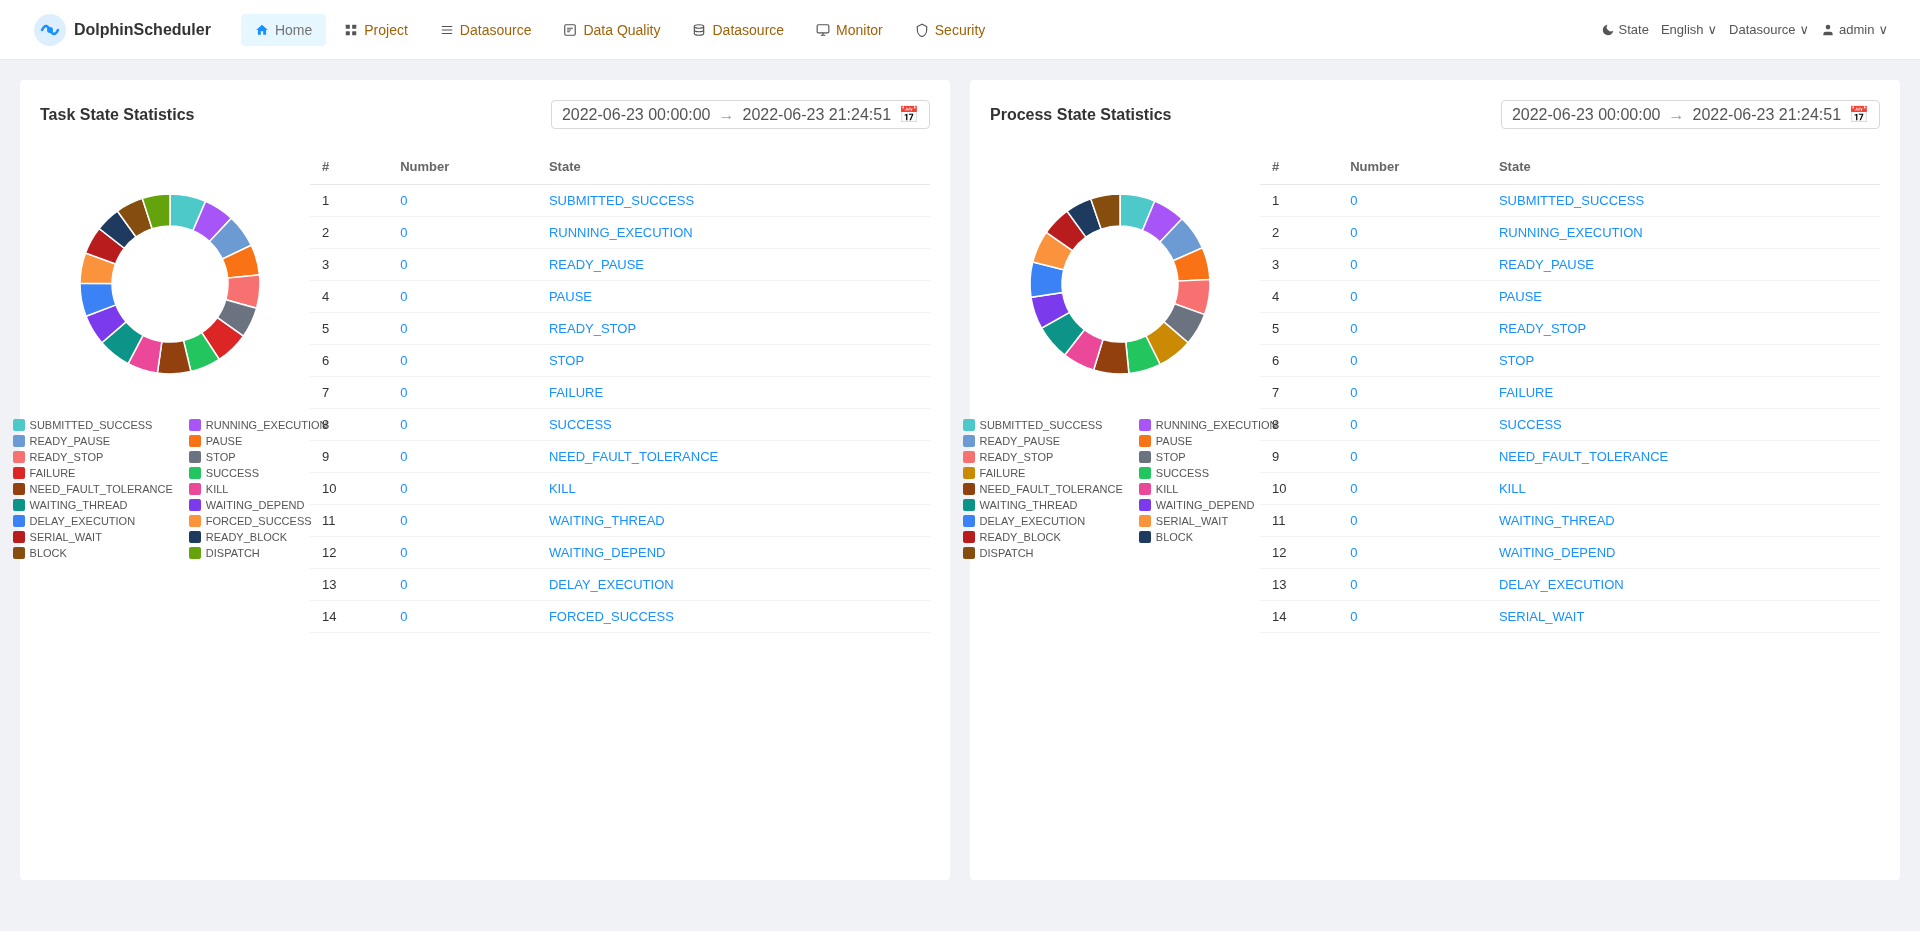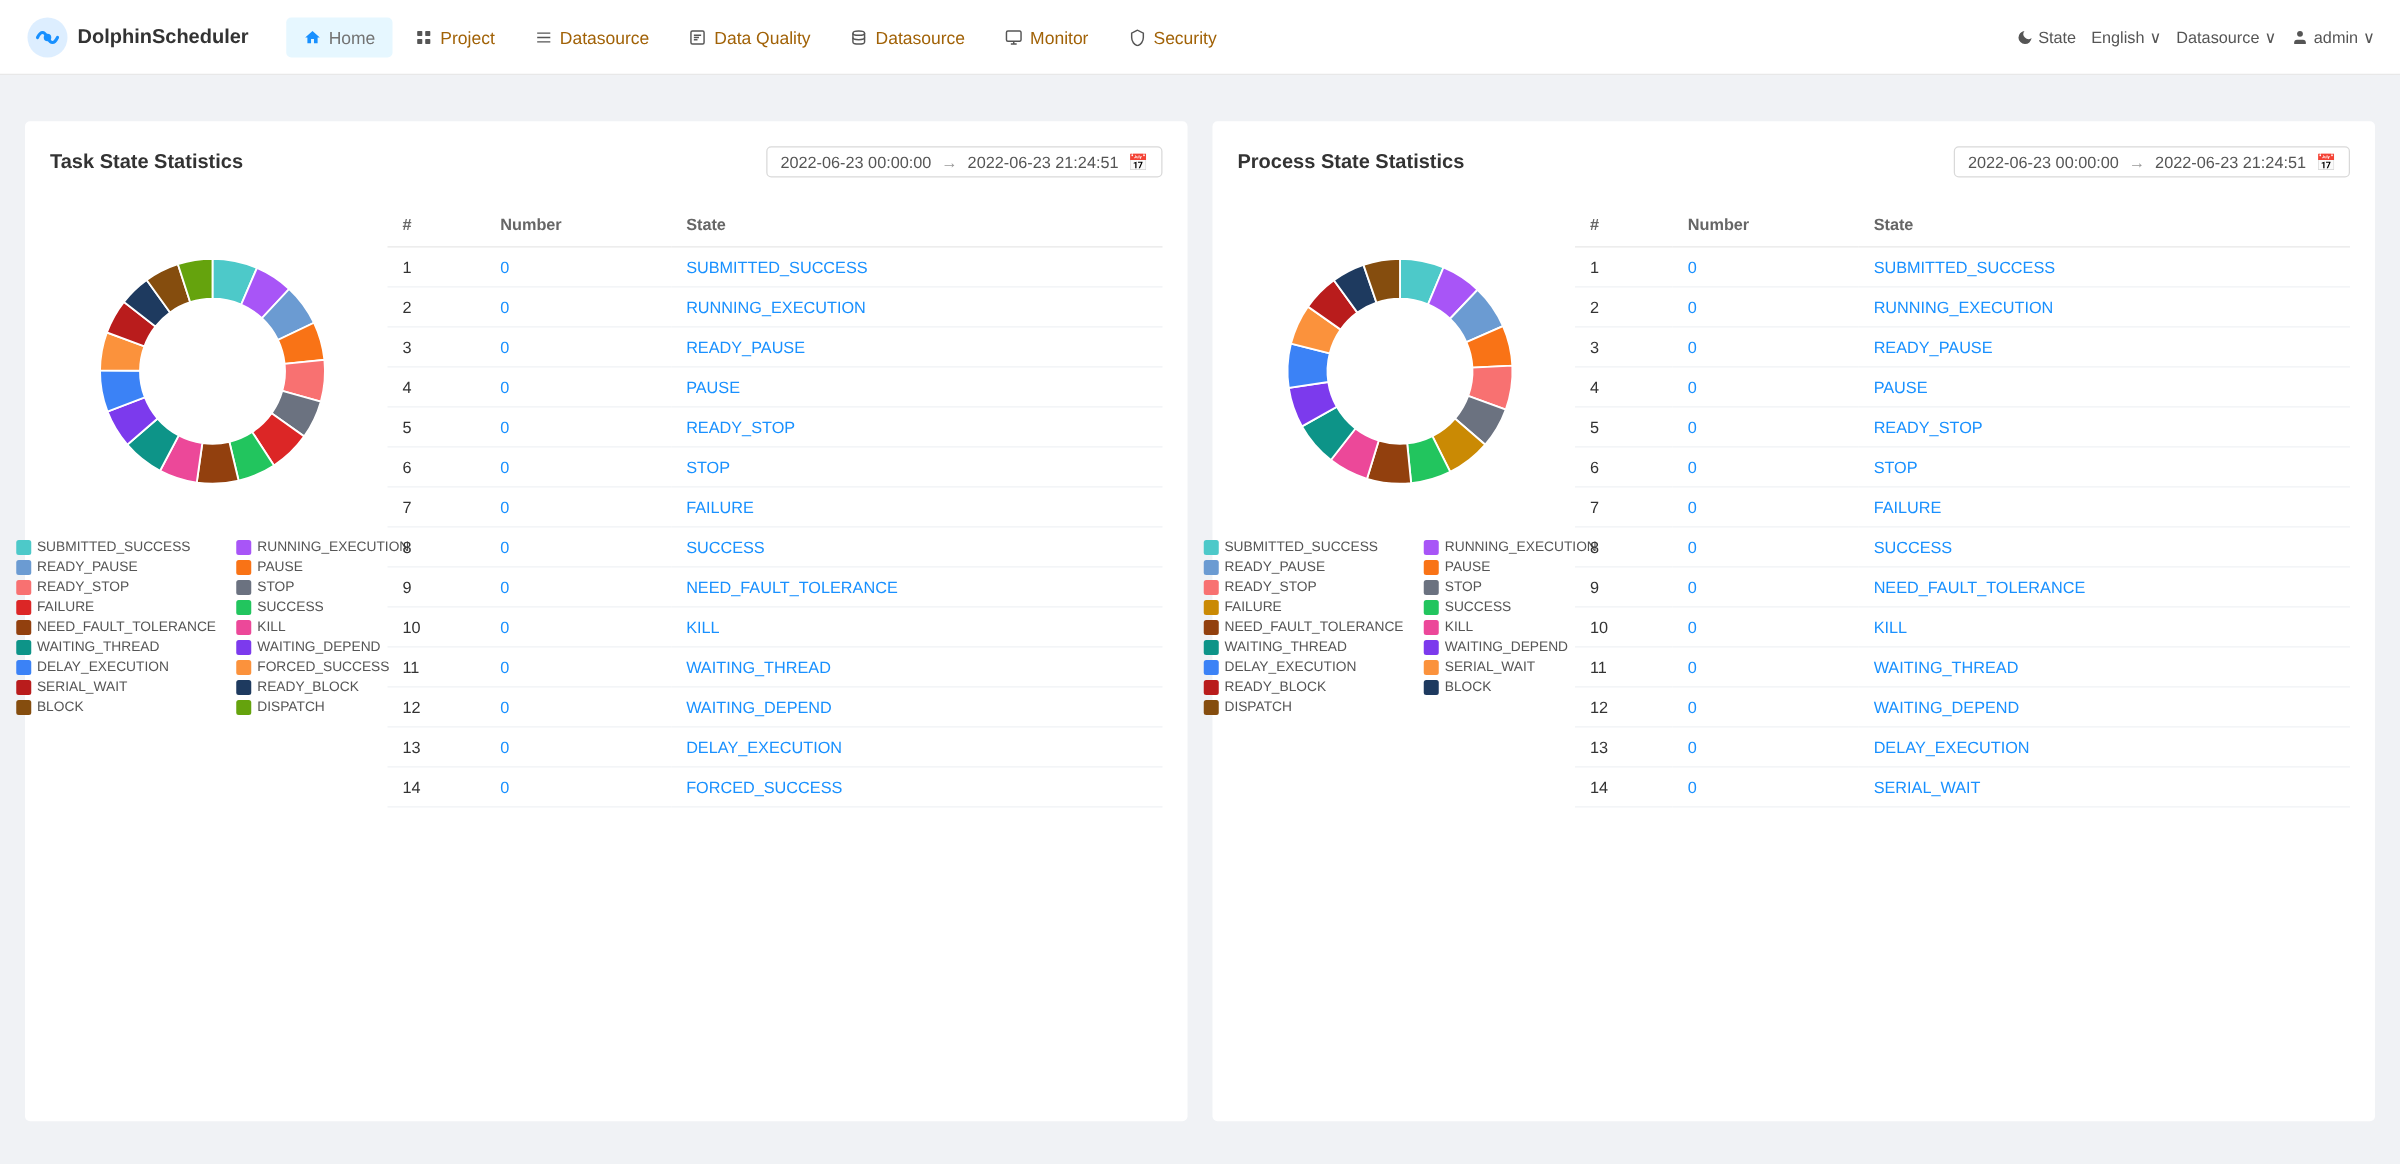--- a/index.html
+++ b/index.html
@@ -1,46 +1,46 @@
 <!DOCTYPE html>
 <html><head>
   <meta charset="utf-8">
   <style>
     * { box-sizing: border-box; margin: 0; padding: 0; }
     body { font-family: -apple-system, BlinkMacSystemFont, 'Segoe UI', sans-serif; background: #f0f2f5; color: #333; font-size: 13px; }
 
     
     .navbar {
       display: flex; align-items: center; background: #fff;
-      height: 60px; padding: 0 20px; border-bottom: 1px solid #e8e8e8;
+      height: 60px; padding: 0 32px; border-bottom: 1px solid #e8e8e8;
       position: fixed; top: 0; left: 0; right: 0; z-index: 100;
     }
     .logo { display: flex; align-items: center; gap: 6px; margin-right: 30px; }
     .logo-text { font-size: 16px; font-weight: 600; color: #333; }
     .nav-items { display: flex; align-items: center; gap: 4px; flex: 1; }
     .nav-item {
       display: flex; align-items: center; gap: 6px;
       padding: 8px 14px; border-radius: 4px; cursor: pointer;
       color: #a16207; font-size: 14px; text-decoration: none;
       transition: background 0.2s;
     }
     .nav-item.active { color: #737373; background: #e6f7ff; }
     .nav-right { display: flex; align-items: center; gap: 12px; margin-left: auto; }
     .nav-right-item { display: flex; align-items: center; gap: 4px; cursor: pointer; color: #555; font-size: 13px; }
 
     
     .main { margin-top: 60px; padding: 20px; display: flex; gap: 20px; }
 
     
-    .panel { background: #fff; border-radius: 4px; flex: 1; padding: 20px; min-height: 800px; margin-top: 17px; }
+    .panel { background: #fff; border-radius: 4px; flex: 1; padding: 20px; min-height: 800px; }
 
     
     .panel-header { display: flex; align-items: center; justify-content: space-between; margin-bottom: 20px; }
     .panel-title { font-size: 16px; font-weight: 600; color: #333; }
-    .date-range { display: flex; align-items: center; gap: 8px; border: 1px solid #d9d9d9; border-radius: 4px; padding: 4px 10px; font-size: 13px; color: #555; background: #fff; }
+    .date-range { display: flex; align-items: center; gap: 8px; border: 1px solid #d9d9d9; border-radius: 4px; padding: 4px 10px; font-size: 16px; color: #555; background: #fff; }
     .date-arrow { color: #999; }
     .cal-icon { color: #999; }
 
     
     .chart-area { display: flex; justify-content: center; margin: 20px 0 10px; }
 
     
     .stats-table { width: 100%; border-collapse: collapse; margin-left: 0; }
     .stats-table th {
       text-align: left; padding: 10px 12px; color: #666; font-weight: 600;

